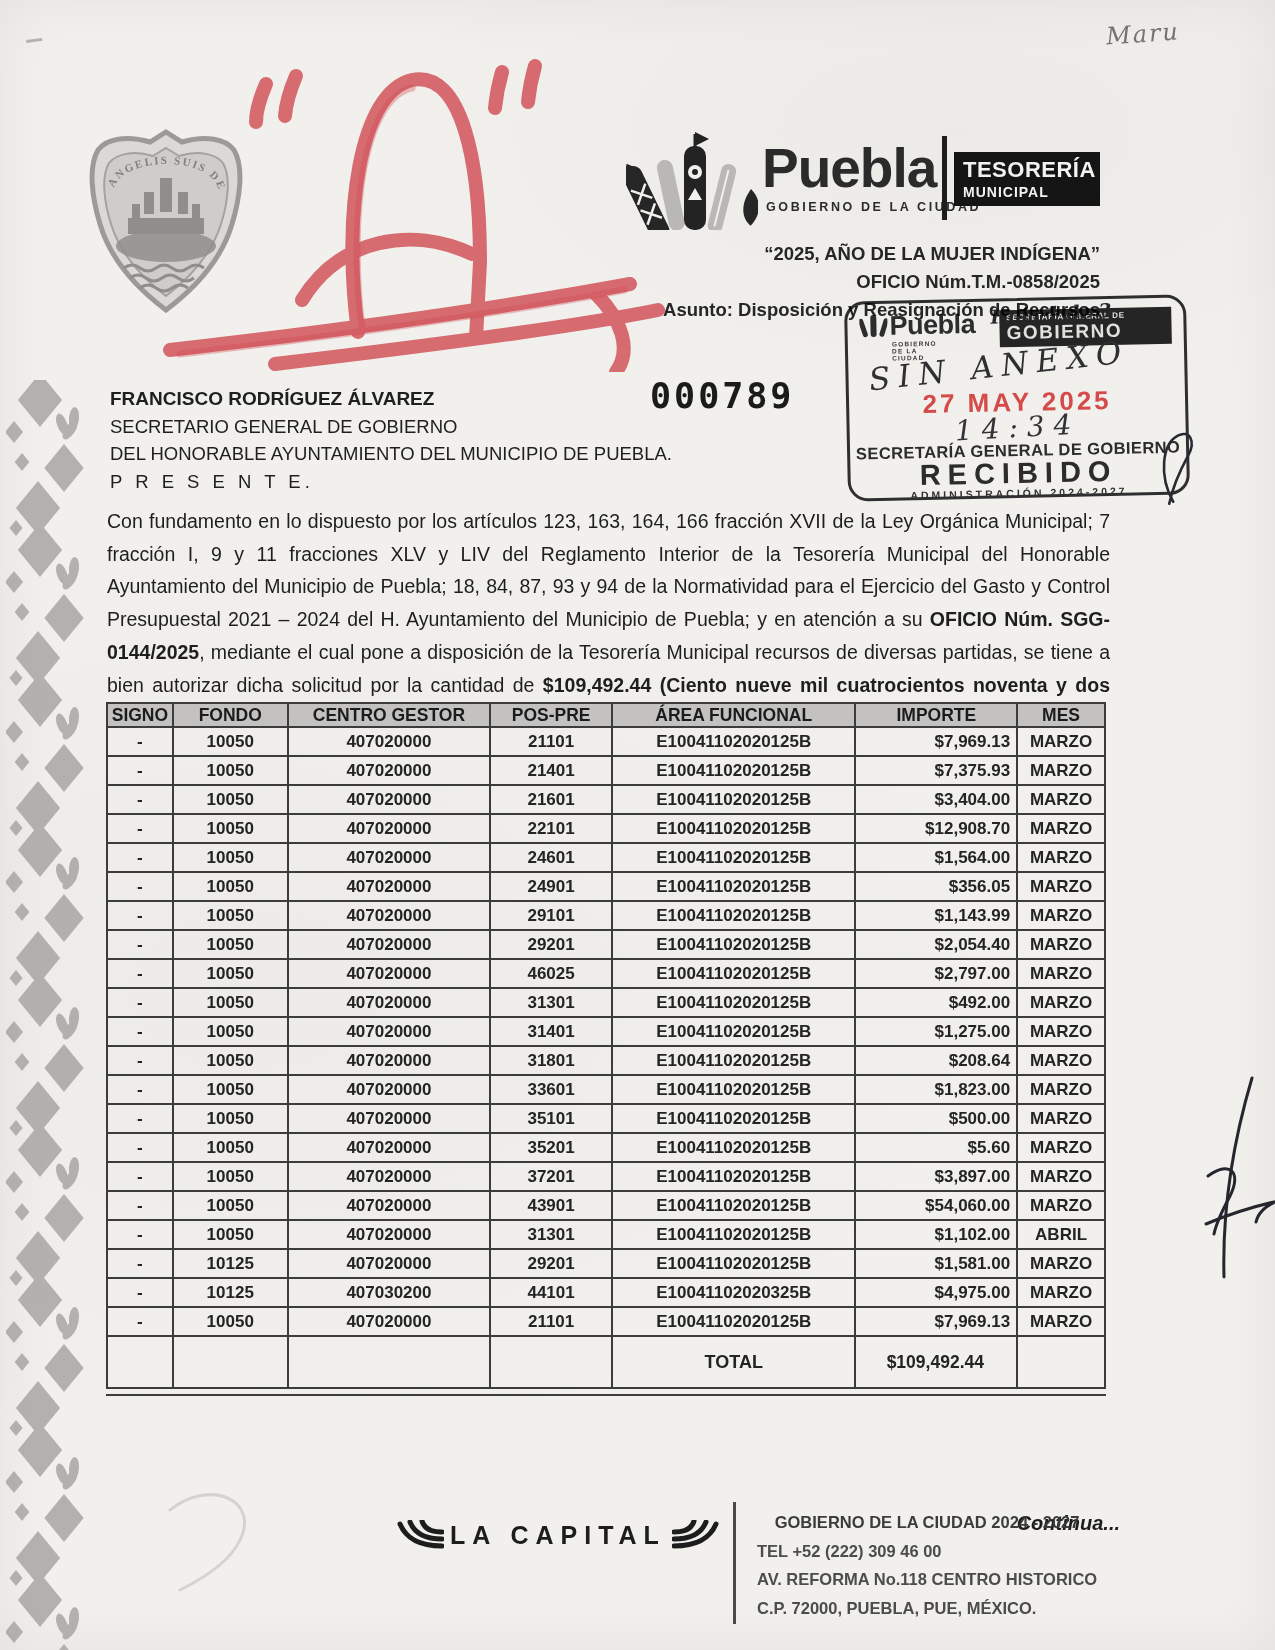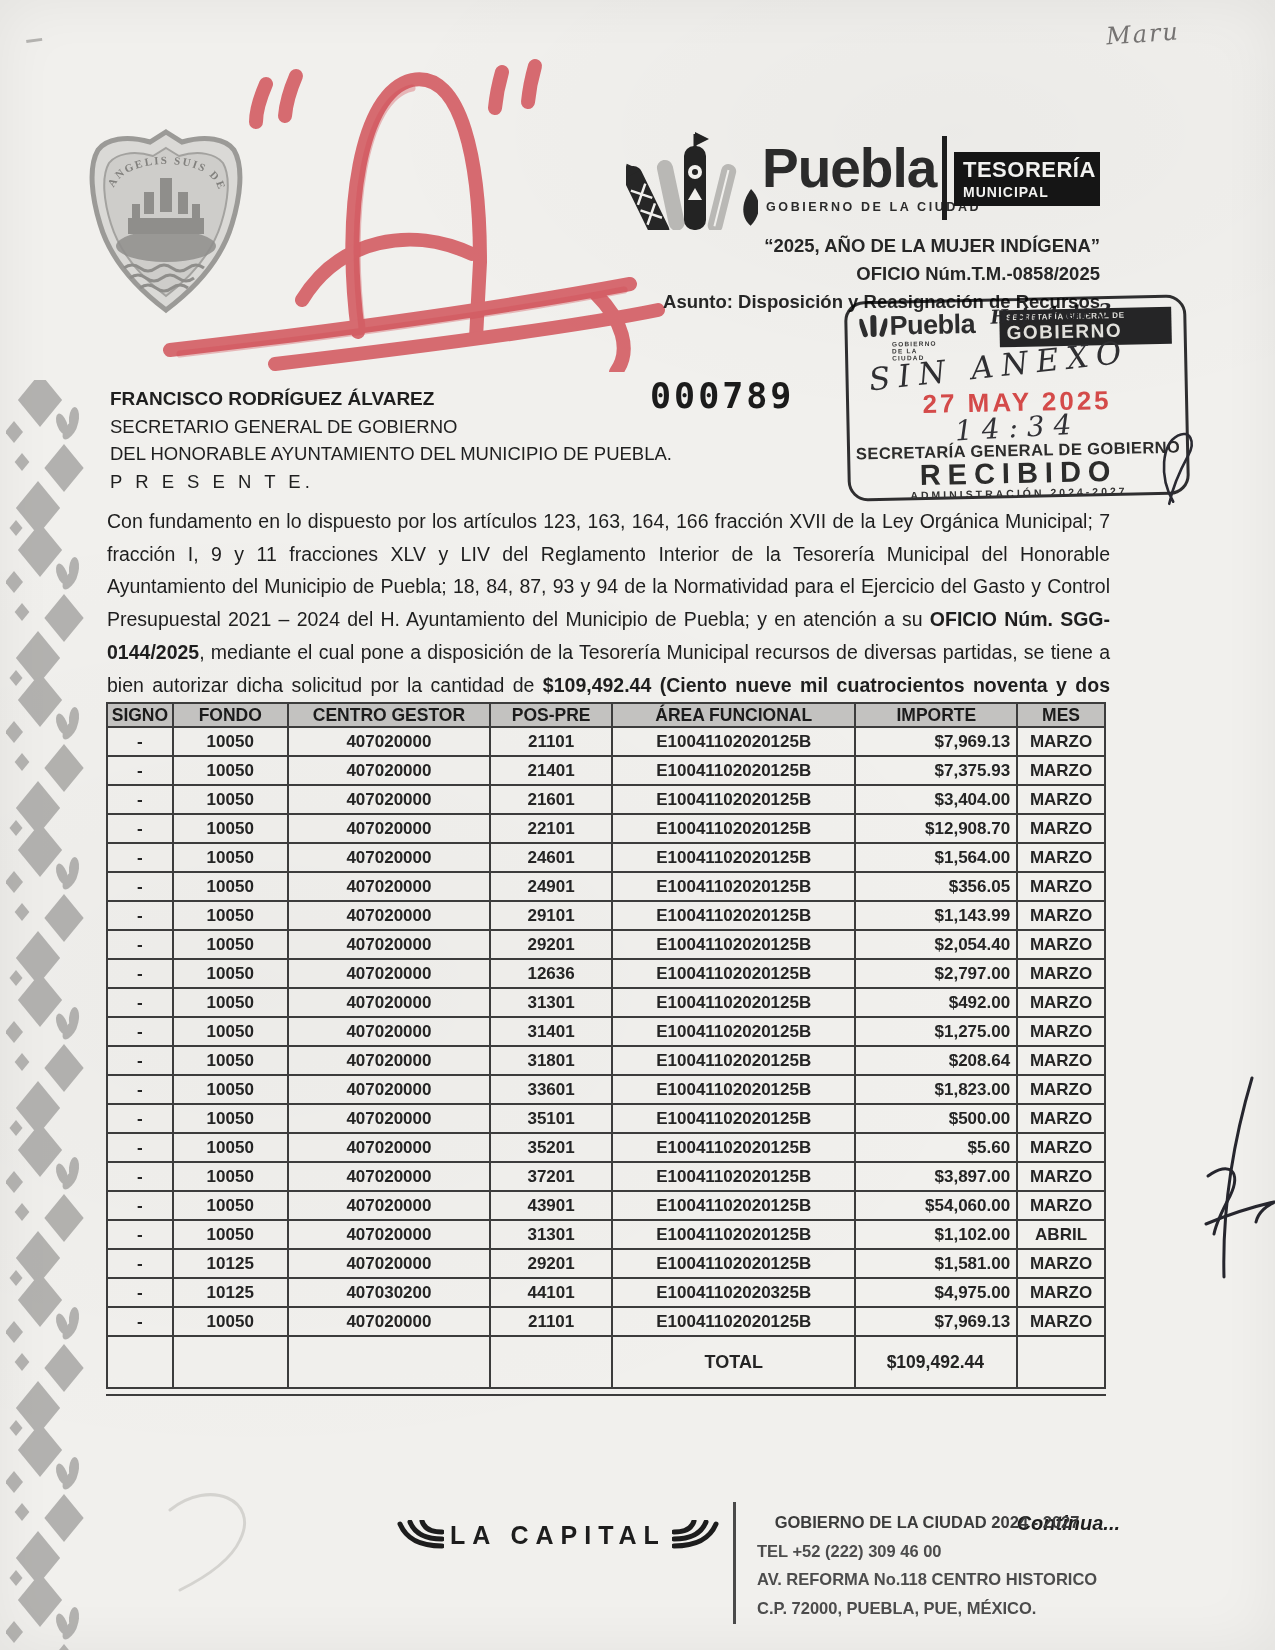--- a/index.html
+++ b/index.html
@@ -40,21 +40,21 @@
   .brand-wordmark { position:absolute; left:136px; top:6px; font-size:55px; font-weight:bold;
     letter-spacing:-1px; color:#2b2b2b; }
   .brand-tagline { position:absolute; left:140px; top:70px; font-size:12.5px; font-weight:bold;
     letter-spacing:2.6px; color:#2b2b2b; }
   .brand-bar { position:absolute; left:316px; top:6px; width:5px; height:84px; background:#1d1d1d; }
   .brand-box { position:absolute; left:328px; top:22px; width:146px; height:54px; background:#151515;
     color:#f2f2f0; padding:5px 8px 0 9px; }
   .brand-box-line1 { font-size:22px; font-weight:bold; letter-spacing:.5px; }
   .brand-box-line2 { font-size:14px; font-weight:bold; letter-spacing:1px; margin-top:1px; }
 
-  .header-right { position:absolute; left:500px; top:232px; width:600px; text-align:right;
+  .header-right { position:absolute; left:500px; top:240px; width:600px; text-align:right;
     font-weight:bold; font-size:18.5px; line-height:28px; color:#262626; }
 
   
   .folio { position:absolute; left:650px; top:376px;
     font-family:"DejaVu Sans Mono", monospace; font-weight:bold;
     font-size:35px; letter-spacing:3px; color:#1b1b1b; }
   .recipient { position:absolute; left:110px; top:385px; font-size:18.5px; line-height:27.5px; color:#1f1f1f; }
   .recipient .r0 { font-weight:bold; font-size:19px; }
   .recipient .r3 { letter-spacing:4px; }
 
@@ -431,21 +431,21 @@
             <td class="c2">407020000</td>
             <td class="c3">29201</td>
             <td class="c4">E10041102020125B</td>
             <td class="c5">$2,054.40</td>
             <td class="c6">MARZO</td>
           </tr>
           <tr>
             <td class="c0">-</td>
             <td class="c1">10050</td>
             <td class="c2">407020000</td>
-            <td class="c3">12636</td>
+            <td class="c3">46025</td>
             <td class="c4">E10041102020125B</td>
             <td class="c5">$2,797.00</td>
             <td class="c6">MARZO</td>
           </tr>
           <tr>
             <td class="c0">-</td>
             <td class="c1">10050</td>
             <td class="c2">407020000</td>
             <td class="c3">31301</td>
             <td class="c4">E10041102020125B</td>

